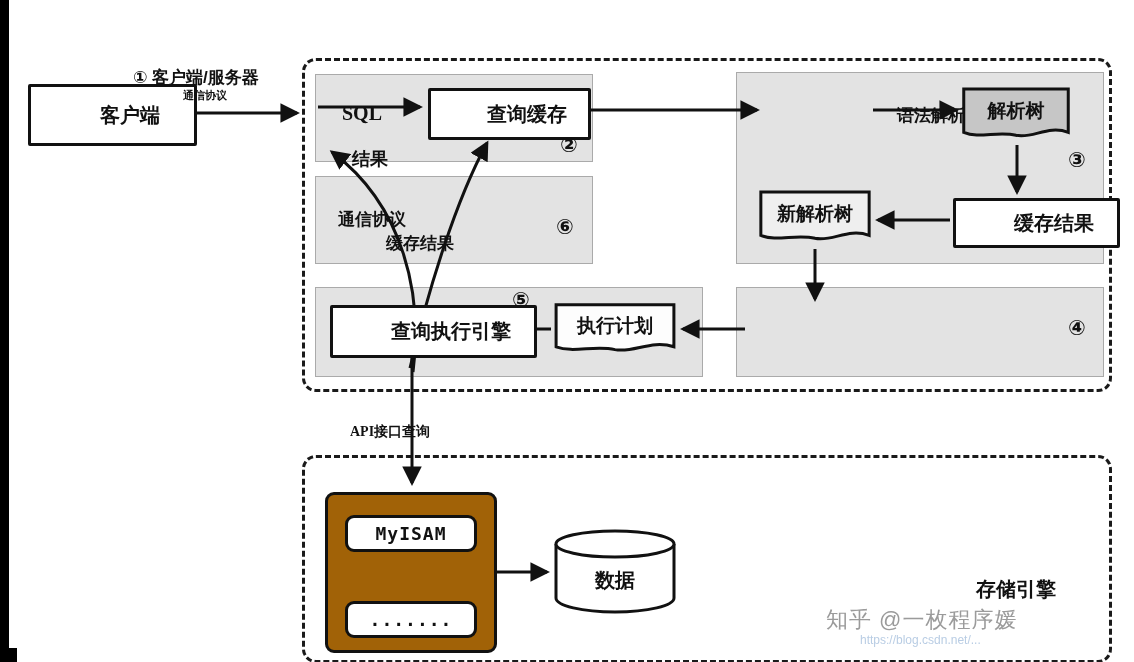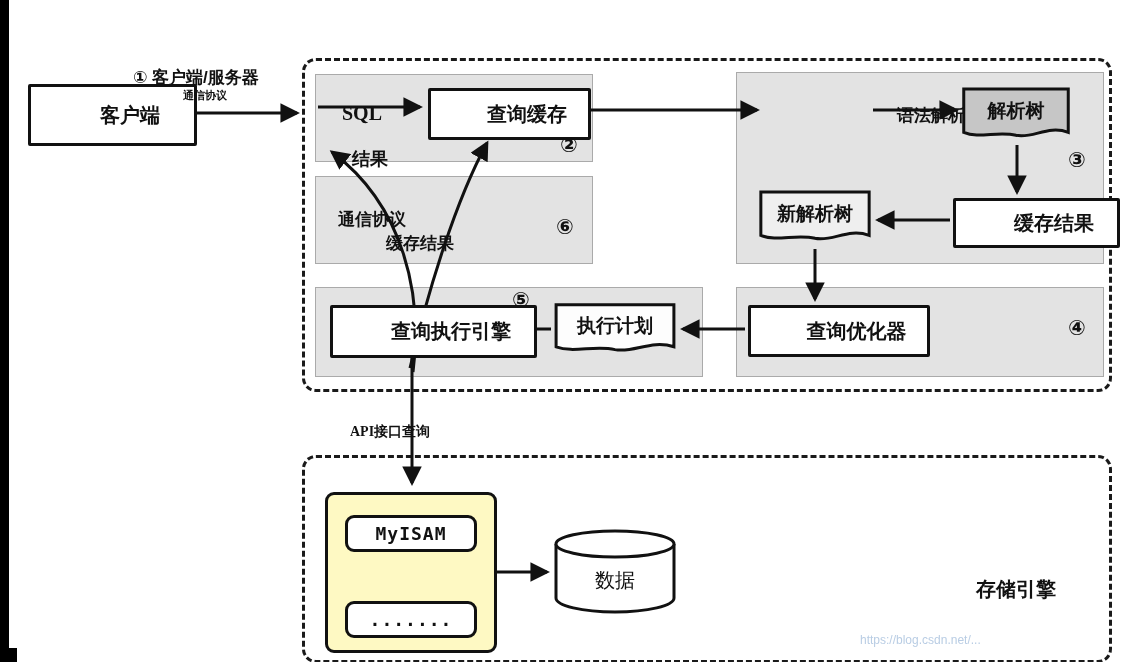--- a/index.html
+++ b/index.html
@@ -15,29 +15,29 @@
     position:absolute;background:#ffffff;border:3px solid #111;border-radius:2px;
     display:flex;align-items:center;justify-content:center;
     font-weight:bold;font-size:20px;z-index:3;white-space:nowrap;padding-left:35px;
   }
   .doc{
     position:absolute;display:flex;align-items:center;justify-content:center;
     font-weight:bold;font-size:19px;z-index:3;white-space:nowrap;
   }
   .doc svg{position:absolute;left:0;top:0;width:100%;height:100%;}
   .doc span{position:relative;z-index:1;padding-bottom:8px;}
-  .cyl{position:absolute;z-index:3;display:flex;align-items:center;justify-content:center;font-weight:normal;font-size:20px;}
+  .cyl{position:absolute;z-index:3;display:flex;align-items:center;justify-content:center;font-weight:bold;font-size:20px;}
   .cyl svg{position:absolute;left:0;top:0;width:100%;height:100%;}
   .cyl span{position:relative;z-index:1;padding-top:16px;}
   .lbl{position:absolute;font-weight:bold;z-index:4;white-space:nowrap;margin-top:18px;}
   .serif{font-family:"Liberation Serif","DejaVu Serif",serif;}
   .mono{font-family:"DejaVu Sans Mono","Liberation Mono",monospace;}
   .step{position:absolute;font-size:21px;font-weight:bold;z-index:4;}
   .wire-layer{position:absolute;left:0;top:0;width:1134px;height:662px;z-index:2;pointer-events:none;}
-  .engines{position:absolute;left:325px;top:492px;width:166px;height:155px;background:#fef9c3;border:3px solid #111;border-radius:9px;z-index:3;}
+  .engines{position:absolute;left:325px;top:492px;width:166px;height:155px;background:#a16207;border:3px solid #111;border-radius:9px;z-index:3;}
   .engine-item{
     position:absolute;left:17px;width:126px;height:31px;background:#fff;border:3px solid #111;border-radius:9px;
     display:flex;align-items:center;justify-content:center;font-weight:bold;font-size:18px;letter-spacing:1px;
   }
   .wm-gray{position:absolute;left:826px;top:605px;font-size:22px;color:#9b9b9b;z-index:5;letter-spacing:1px;}
   .wm-url{position:absolute;left:860px;top:633px;font-size:12px;color:#b9cde4;z-index:5;}
 </style>
 </head>
 <body>
 
@@ -109,23 +109,20 @@
     <svg viewBox="0 0 120 60" preserveAspectRatio="none">
       <path d="M3,3 H117 V48 C95,40 78,55 60,51 C40,46 20,55 3,48 Z" fill="#efefef" stroke="#111" stroke-width="3" vector-effect="non-scaling-stroke"></path>
     </svg>
     <span>新解析树</span>
   </div>
 
   <div class="node" style="left:953px;top:198px;width:126px;height:44px;">
     <span>缓存结果</span>
   </div>
 
-  <div class="node" style="left:748px;top:305px;width:141px;height:46px;">
-    <span>查询优化器</span>
-  </div>
   <div class="step" style="left:1068px;top:316px;">④</div>
 
   <div class="doc" style="left:553px;top:302px;width:124px;height:56px;">
     <svg viewBox="0 0 120 60" preserveAspectRatio="none">
       <path d="M3,3 H117 V48 C95,40 78,55 60,51 C40,46 20,55 3,48 Z" fill="#fdfdfd" stroke="#111" stroke-width="3" vector-effect="non-scaling-stroke"></path>
     </svg>
     <span>执行计划</span>
   </div>
 
   <div class="node" style="left:330px;top:305px;width:166px;height:47px;">
@@ -147,15 +144,16 @@
   </div>
 
   <div class="cyl" style="left:553px;top:528px;width:124px;height:88px;">
     <svg viewBox="0 0 124 88">
       <path d="M3,16 L3,70 A59,14 0 0 0 121,70 L121,16" fill="#ffffff" stroke="#111" stroke-width="3"></path>
       <ellipse cx="62" cy="16" rx="59" ry="13" fill="#ffffff" stroke="#111" stroke-width="3"></ellipse>
     </svg>
     <span>数据</span>
   </div>
 
+  <div class="wm-gray">知乎 @一枚程序媛</div>
   <div class="wm-url">https://blog.csdn.net/...</div>
 
 </div>
 
 </body></html>

